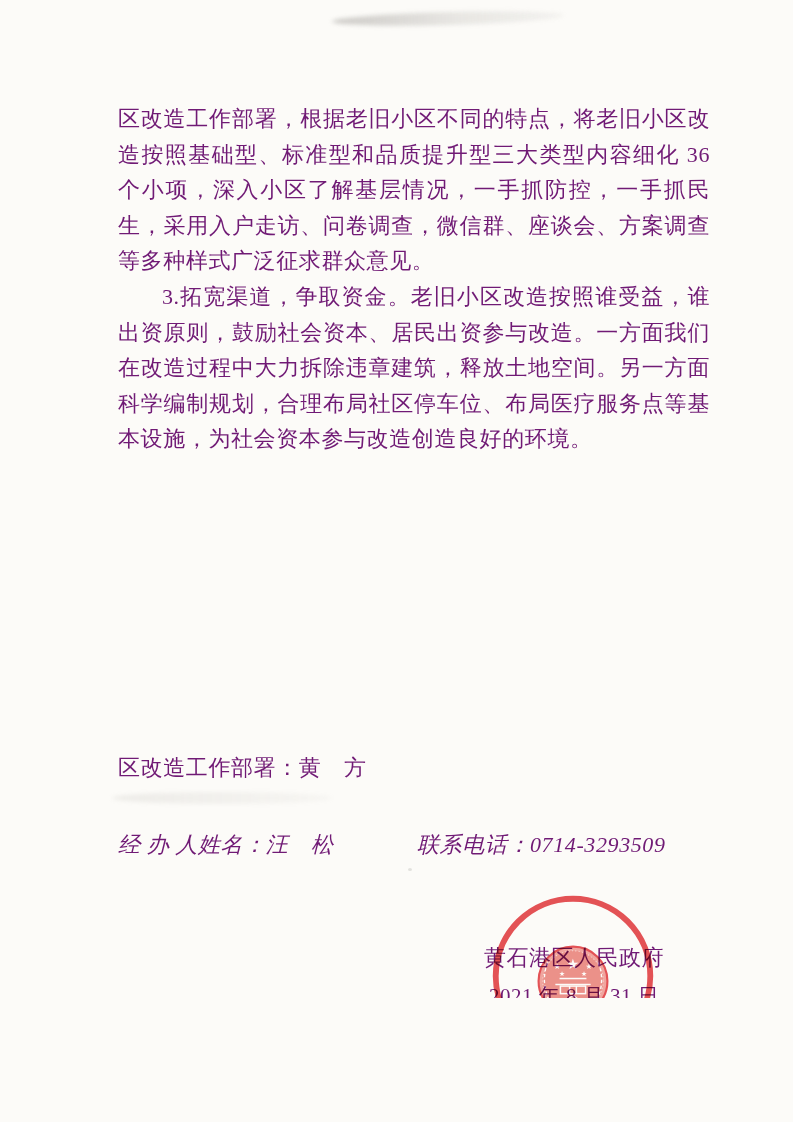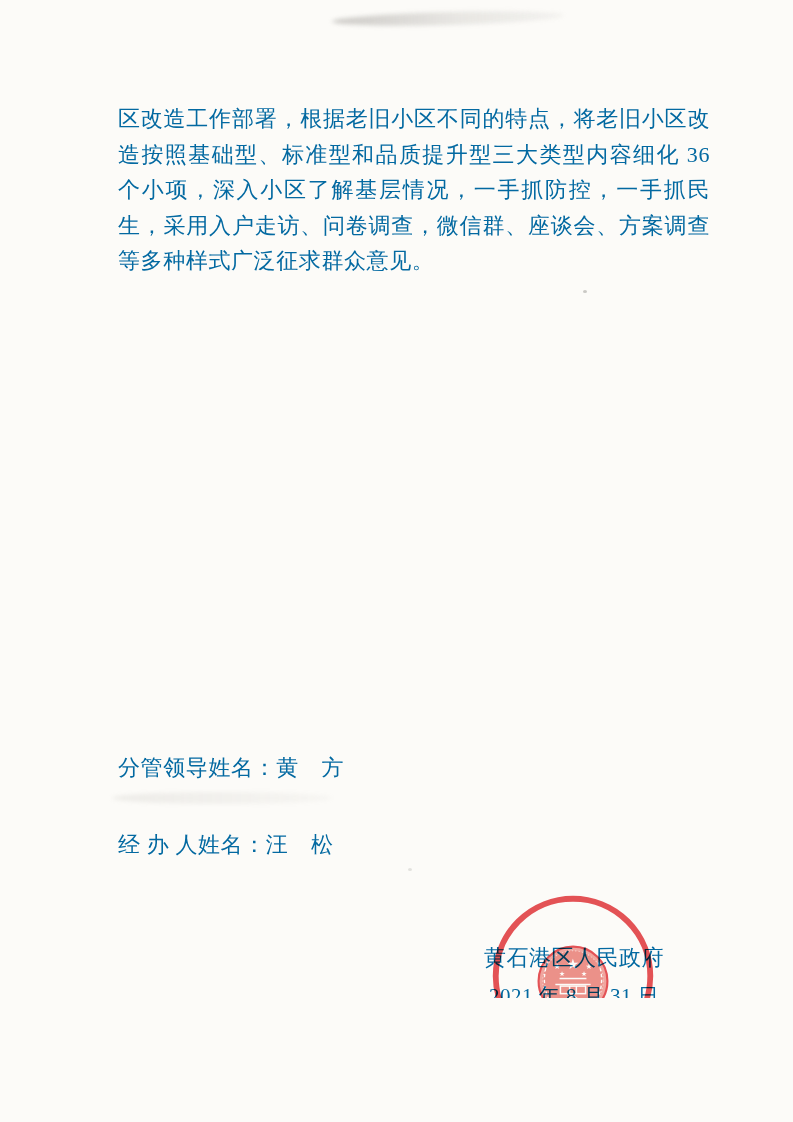--- a/index.html
+++ b/index.html
@@ -2,21 +2,21 @@
 <html><head>
 <meta charset="utf-8">
 <style>
   html,body{margin:0;padding:0;background:#fcfbf8;}
   .page{
     position:relative;
     width:793px;height:998px;
     background:#fcfbf8;
     overflow:hidden;
     font-family:"Liberation Serif","DejaVu Serif",serif;
-    color:#0369a1;
+    color:#701a75;
     border-radius:27px;
   }
   
   .smudge{position:absolute;border-radius:50%;filter:blur(2px);pointer-events:none;}
   .smudge-top{left:332px;top:12px;width:232px;height:13px;
     background:linear-gradient(90deg, rgba(130,127,122,.38), rgba(160,157,152,.22) 55%, rgba(170,167,162,.10));
     transform:rotate(-1.5deg);}
   .smudge-mid{left:112px;top:792px;width:220px;height:12px;
     background:linear-gradient(90deg, rgba(150,147,142,.14), rgba(150,147,142,.05));}
   .speckle{position:absolute;width:4px;height:3px;border-radius:50%;background:rgba(110,108,104,.35);filter:blur(.5px);}
@@ -51,28 +51,30 @@
 
 <div class="page">
 
   <div class="smudge smudge-top"></div>
   <div class="smudge smudge-mid"></div>
   <div class="speckle" style="left:583px;top:290px;"></div>
   <div class="speckle" style="left:408px;top:868px;opacity:.5;"></div>
 
   <div class="body-text">
     <p>区改造工作部署，根据老旧小区不同的特点，将老旧小区改造按照基础型、标准型和品质提升型三大类型内容细化 36 个小项，深入小区了解基层情况，一手抓防控，一手抓民生，采用入户走访、问卷调查，微信群、座谈会、方案调查等多种样式广泛征求群众意见。</p>
+    <p class="indent">3.拓宽渠道，争取资金。老旧小区改造按照谁受益，谁出资原则，鼓励社会资本、居民出资参与改造。一方面我们在改造过程中大力拆除违章建筑，释放土地空间。另一方面科学编制规划，合理布局社区停车位、布局医疗服务点等基本设施，为社会资本参与改造创造良好的环境。</p>
   </div>
 
   <div class="contact-row" style="top:753px;">
-    <span>分管领导姓名：</span><span>黄　方</span>
+    <span>区改造工作部署：</span><span>黄　方</span>
   </div>
 
-  <div class="contact-row" style="top:830px;">
+  <div class="contact-row" style="top:830px;font-style:italic;">
     <span>经 办 人姓名：</span><span>汪　松</span>
+    <span class="c-phone"><span>联系电话：</span><span>0714-3293509</span></span>
   </div>
 
   <div class="sig-org">黄石港区人民政府</div>
   <div class="sig-date">2021 年 8 月 31 日</div>
 
   <div class="seal">
     <svg viewBox="0 0 200 200" xmlns="http://www.w3.org/2000/svg">
 
       <circle cx="100" cy="100" r="92" fill="none" stroke="#e5494e" stroke-width="7"></circle>
 

